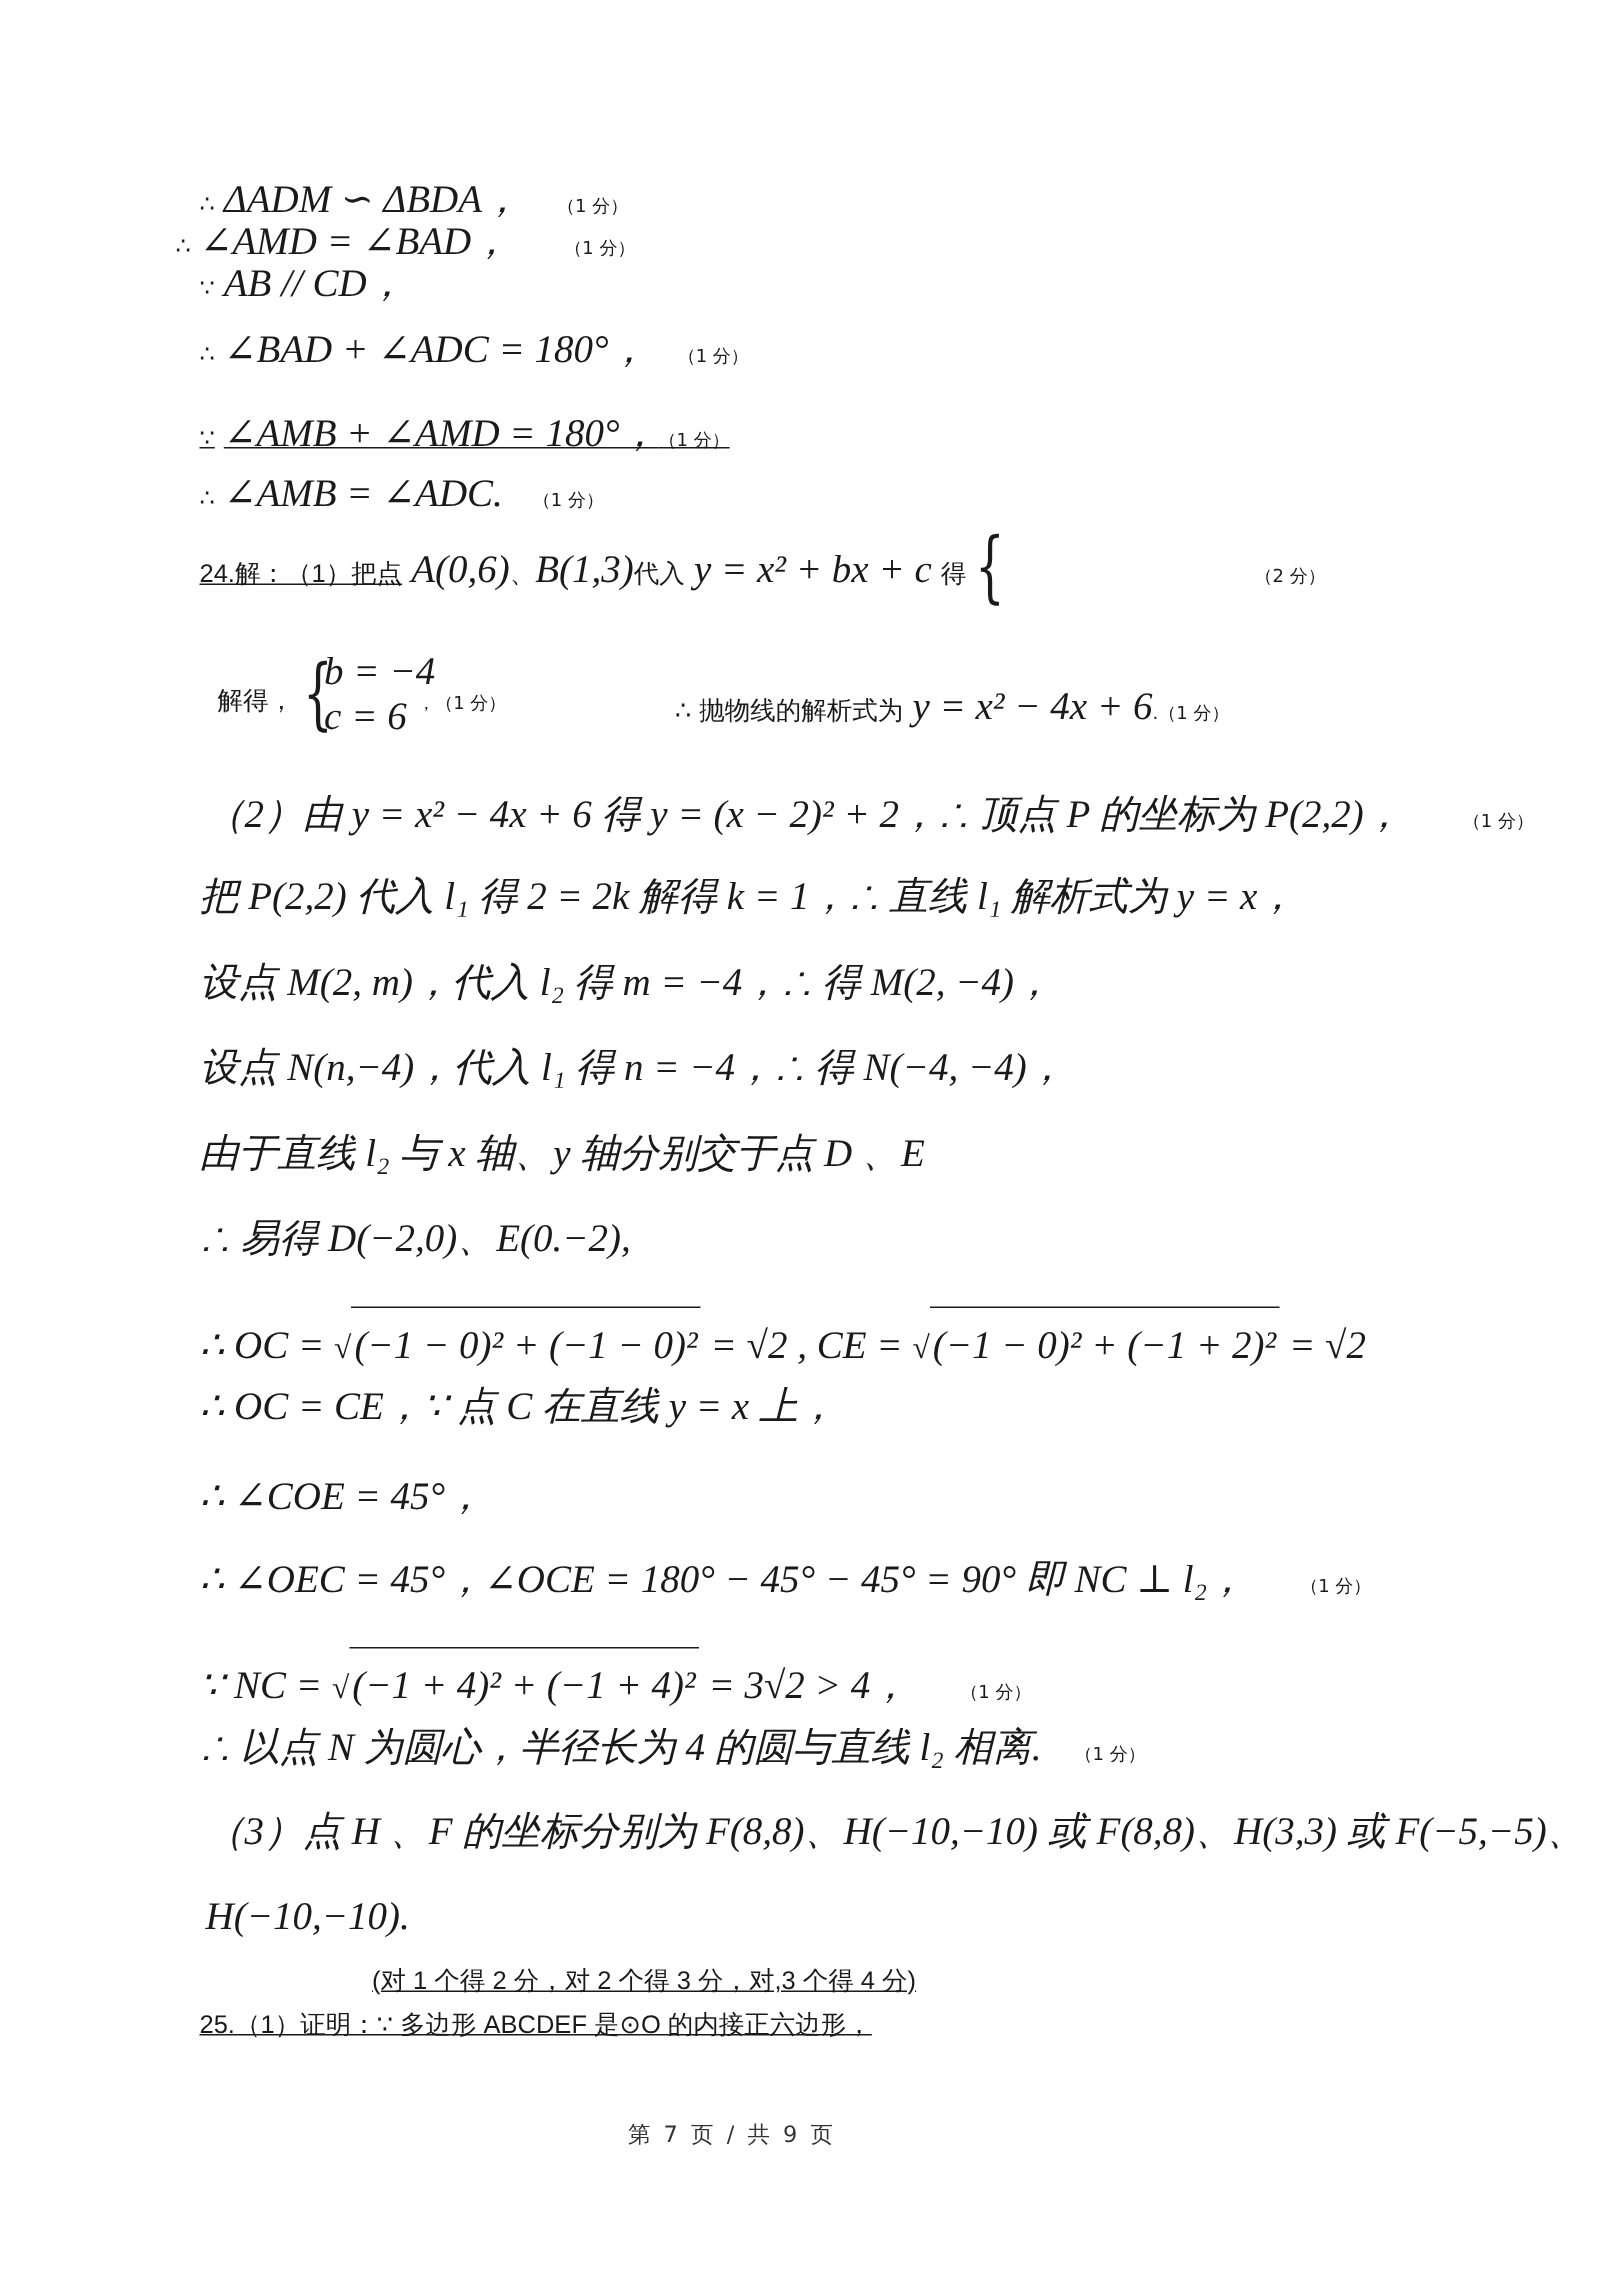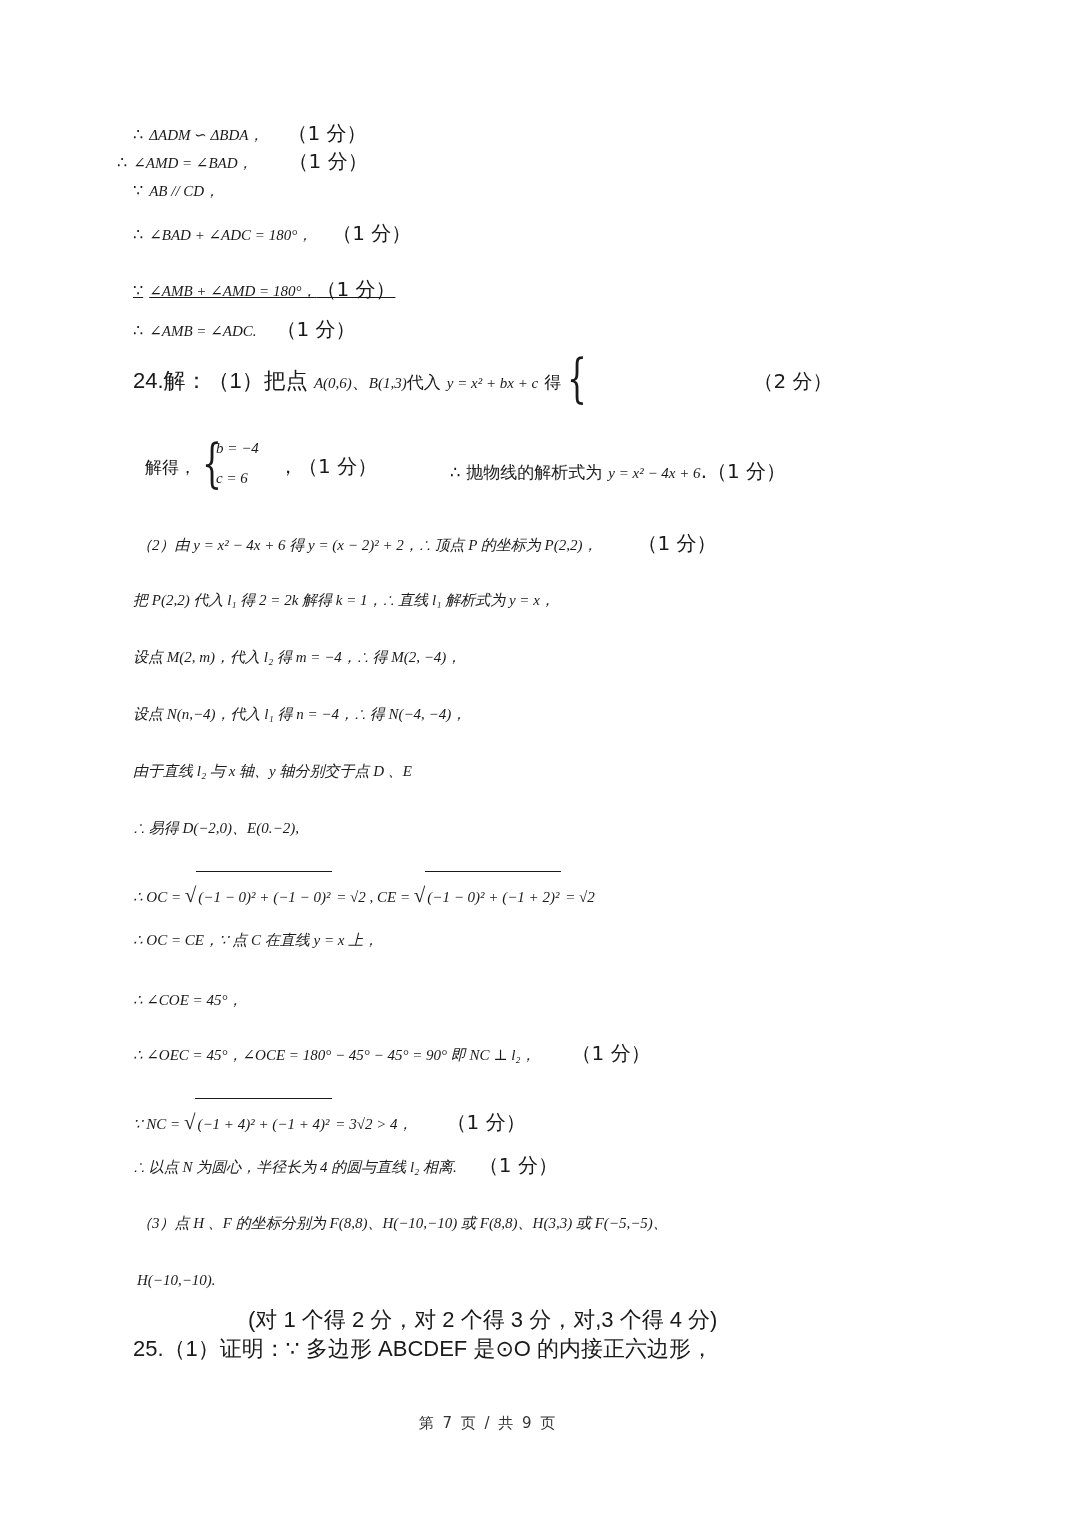--- a/index.html
+++ b/index.html
@@ -1,23 +1,23 @@
 <!DOCTYPE html>
 <html><head>
 <meta charset="utf-8">
 <style>
   html, body { margin:0; padding:0; background:#ffffff; }
   body { width:1080px; height:1527px; position:relative; overflow:hidden;
          font-family:"DejaVu Serif", "Liberation Serif", serif; color:#1a1a1a; }
   .line { position:absolute; left:0; white-space:nowrap; font-size:19px; line-height:26px; }
-  .m { font-family:"Liberation Serif", "DejaVu Serif", serif; font-style:italic; font-size:15px; }
+  .m { font-family:"Liberation Serif", "DejaVu Serif", serif; font-style:italic; font-size:26px; }
   .n { font-family:"Liberation Serif", "DejaVu Serif", serif; font-size:21px; }
   .cjk { font-family:"DejaVu Sans", sans-serif; font-size:17px; }
-  .sans { font-family:"Liberation Sans", "DejaVu Sans", sans-serif; font-size:22px; }
-  .pt { font-family:"DejaVu Sans", sans-serif; font-size:20px; }
+  .sans { font-family:"Liberation Sans", "DejaVu Sans", sans-serif; font-size:17px;text-decoration:underline; }
+  .pt { font-family:"DejaVu Sans", sans-serif; font-size:12px; }
   .therefore { font-family:"DejaVu Sans", sans-serif; font-size:16px; margin-right:6px; }
   .brace { display:inline-block; vertical-align:middle; position:relative; }
   .brace .b { position:absolute; left:0; top:0; font-size:52px; line-height:60px; font-family:"DejaVu Serif", serif; font-weight:100; transform:scaleX(0.6); transform-origin:left; }
   .brace .rows { display:inline-block; padding-left:14px; }
   .brace .rows div { line-height:30px; }
   .sqrt { display:inline-block; border-top:1.5px solid #1a1a1a; padding:13px 2px; line-height:24px; }
   .footer { position:absolute; left:0; width:976px; text-align:center; top:1414px; font-family:"DejaVu Sans", sans-serif; font-size:15px; color:#333; letter-spacing:2px; }
 </style>
 </head>
 <body>

